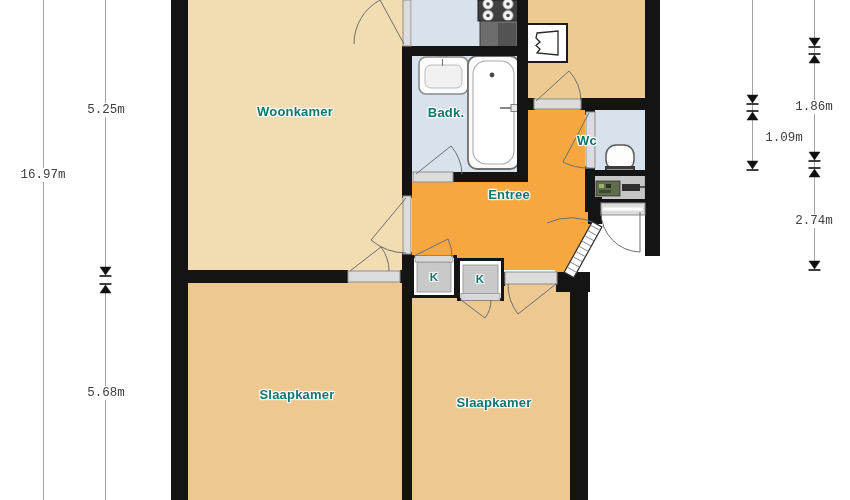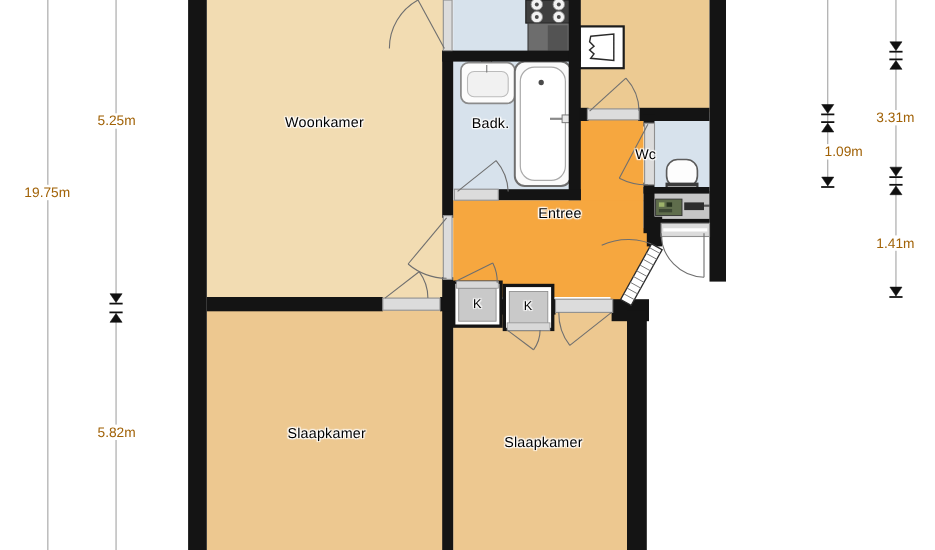--- a/index.html
+++ b/index.html
@@ -1,24 +1,24 @@
 <!DOCTYPE html>
 <html><head>
 <meta charset="utf-8">
 <style>
   html,body{margin:0;padding:0;background:#fff;}
   .stage{position:relative;width:850px;height:500px;overflow:hidden;background:#fff;
          font-family:"Liberation Sans",sans-serif;}
   .stage svg{position:absolute;left:0;top:0;}
-  .lbl{position:absolute;transform:translate(-50%,-50%);font-weight:normal;font-size:13px;
-       color:#000000;white-space:nowrap;letter-spacing:.2px;
+  .lbl{position:absolute;transform:translate(-50%,-50%);font-weight:bold;font-size:13px;
+       color:#0f766e;white-space:nowrap;letter-spacing:.2px;
        text-shadow:0 0 2px #fff,0 0 2px #fff,1px 1px 1px #fff,-1px -1px 1px #fff,1px -1px 1px #fff,-1px 1px 1px #fff;}
   .lbl.k{font-size:11.5px;}
-  .dim{position:absolute;transform:translate(-50%,-50%);font-size:12.5px;color:#a16207;
-       background:#fff;padding:0 2px;white-space:nowrap;}
+  .dim{position:absolute;transform:translate(-50%,-50%);font-size:12.5px;color:#404040;
+       background:#fff;padding:0 2px;white-space:nowrap;font-family:Liberation Mono, monospace;}
 </style>
 </head>
 <body>
 
 <div class="stage">
 <svg width="850" height="500" viewBox="0 0 850 500">
   <defs>
     <g id="arr-d" fill="#101010" stroke="#101010">
       <path d="M-5.5,-9 L5.5,-9 L0,-1 Z" stroke-width="0.5"></path>
           <path d="M-6,0 H6" stroke-width="1.6"></path>
@@ -224,18 +224,18 @@
 <div class="lbl" style="left:295px;top:111px">Woonkamer</div>
 <div class="lbl" style="left:446px;top:112px">Badk.</div>
 <div class="lbl" style="left:509px;top:194px">Entree</div>
 <div class="lbl" style="left:587px;top:140px">Wc</div>
 <div class="lbl k" style="left:434px;top:277px">K</div>
 <div class="lbl k" style="left:480px;top:279px">K</div>
 <div class="lbl" style="left:297px;top:394px">Slaapkamer</div>
 <div class="lbl" style="left:494px;top:402px">Slaapkamer</div>
 
 <div class="dim" style="left:106px;top:110px">5.25m</div>
-<div class="dim" style="left:43px;top:175px">19.75m</div>
-<div class="dim" style="left:106px;top:393px">5.82m</div>
-<div class="dim" style="left:767px;top:138px">1.09m</div>
-<div class="dim" style="left:814px;top:107px">3.31m</div>
-<div class="dim" style="left:814px;top:221px">1.41m</div>
+<div class="dim" style="left:43px;top:175px">16.97m</div>
+<div class="dim" style="left:106px;top:393px">5.68m</div>
+<div class="dim" style="left:784px;top:138px">1.09m</div>
+<div class="dim" style="left:814px;top:107px">1.86m</div>
+<div class="dim" style="left:814px;top:221px">2.74m</div>
 </div>
 
 </body></html>

